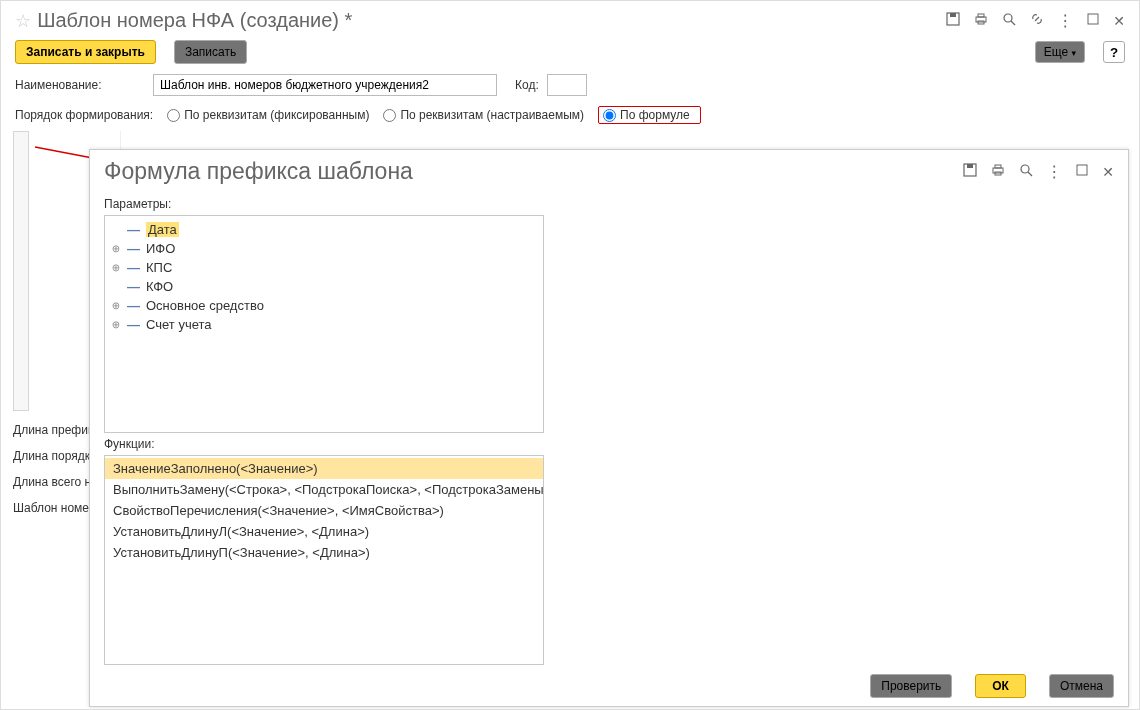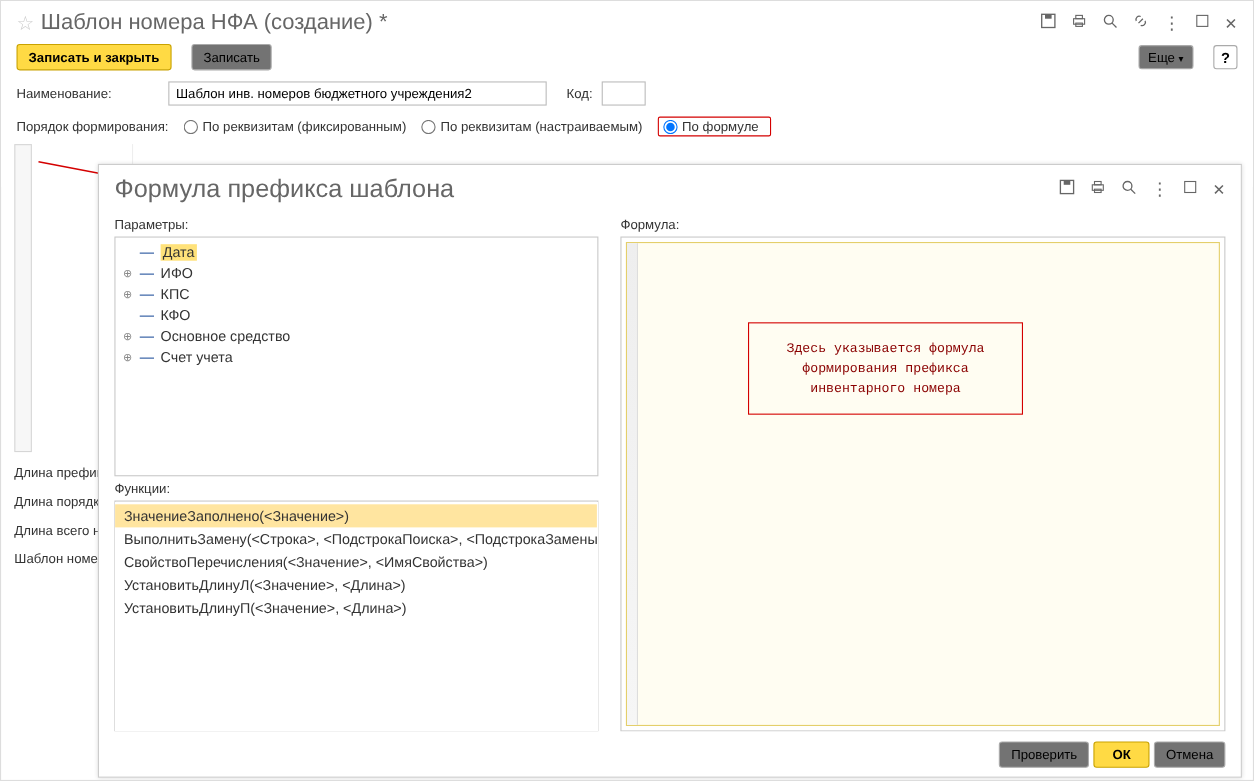--- a/index.html
+++ b/index.html
@@ -62,37 +62,37 @@
     right: 10px;
     bottom: 2px;
     background: #fff;
     border: 1px solid #ccc;
     box-shadow: 0 0 4px rgba(0,0,0,0.15);
     display: flex;
     flex-direction: column;
   }
   .modal-titlebar { display:flex; align-items:center; padding: 8px 14px; }
   .modal-title { font-size: 23px; color: #666; flex: 1; }
-  .modal-body { flex: 1; display: flex; gap: 20px; padding: 0 14px; overflow: hidden; }
+  .modal-body { flex: 1; display: flex; gap: 10px; padding: 0 14px; overflow: hidden; }
   .col { display: flex; flex-direction: column; flex: 1; min-width: 0; }
   .col-label { color: #333; margin-bottom: 4px; margin-top: 4px; }
   .panel { border: 1px solid #c9c9c9; background: #fff; overflow: auto; }
   .params-panel { height: 218px; padding: 4px 0; }
   .param-item { display:flex; align-items:center; gap:6px; padding: 2px 8px 2px 6px; font-size: 13px; }
   .param-item .expander { width: 10px; color:#888; font-size:10px; text-align:center; }
   .param-item .dash { color:#5a7db5; font-weight:bold; }
   .param-item.selected span.txt { background: #ffe27a; padding: 0 2px; }
   .functions-panel { flex:1; padding: 2px 0; }
   .func-item { padding: 3px 8px; font-size: 13px; white-space:nowrap; }
   .func-item.selected { background: #ffe5a0; }
   .formula-panel { flex:1; position:relative; background:#fff; }
   .formula-panel .inner { border:1px solid #e4cf6b; background:#fffdf2; margin:4px; height: calc(100% - 8px); position:relative; }
   .formula-panel .rail { width:10px; position:absolute; top:0; bottom:0; left:0; background:linear-gradient(#eee,#f6f6f6); border-right:1px solid #ddd; }
   .callout { position:absolute; top:72px; left:110px; width:250px; padding:14px 10px; border:1px solid #d40000; color:#8a0000; font-family: "Courier New", monospace; font-size:12px; text-align:center; line-height:1.5; }
-  .modal-footer { display:flex; justify-content:flex-end; gap:4px; padding: 8px 14px; border-top: 1px solid transparent; }
+  .modal-footer { display:flex; justify-content:flex-end; gap:23px; padding: 8px 14px; border-top: 1px solid transparent; }
   .icn { width:16px; height:16px; display:inline-block; }
 </style>
 </head>
 <body>
 
 <div class="main-window">
   <div class="titlebar">
     <span class="star-icon">☆</span>
     <span class="title">Шаблон номера НФА (создание) *</span>
     <div class="titlebar-actions">
@@ -255,29 +255,20 @@
       <div class="col-label">Функции:</div>
       <div class="panel functions-panel" id="functions-panel">
           <div class="func-item selected">ЗначениеЗаполнено(&lt;Значение&gt;)</div>
           <div class="func-item">ВыполнитьЗамену(&lt;Строка&gt;, &lt;ПодстрокаПоиска&gt;, &lt;ПодстрокаЗамены&gt;)</div>
           <div class="func-item">СвойствоПеречисления(&lt;Значение&gt;, &lt;ИмяСвойства&gt;)</div>
           <div class="func-item">УстановитьДлинуЛ(&lt;Значение&gt;, &lt;Длина&gt;)</div>
           <div class="func-item">УстановитьДлинуП(&lt;Значение&gt;, &lt;Длина&gt;)</div>
         </div>
     </div>
 
-    <div class="col">
-      <div class="col-label">Формула:</div>
-      <div class="panel formula-panel">
-        <div class="inner">
-          <div class="rail"></div>
-          <div class="callout">Здесь указывается формула формирования префикса инвентарного номера</div>
-        </div>
-      </div>
-    </div>
   </div>
 
   <div class="modal-footer">
     <button class="btn">Проверить</button>
     <button class="btn primary" style="padding:4px 16px">ОК</button>
     <button class="btn">Отмена</button>
   </div>
 </div>
 
 </body></html>

